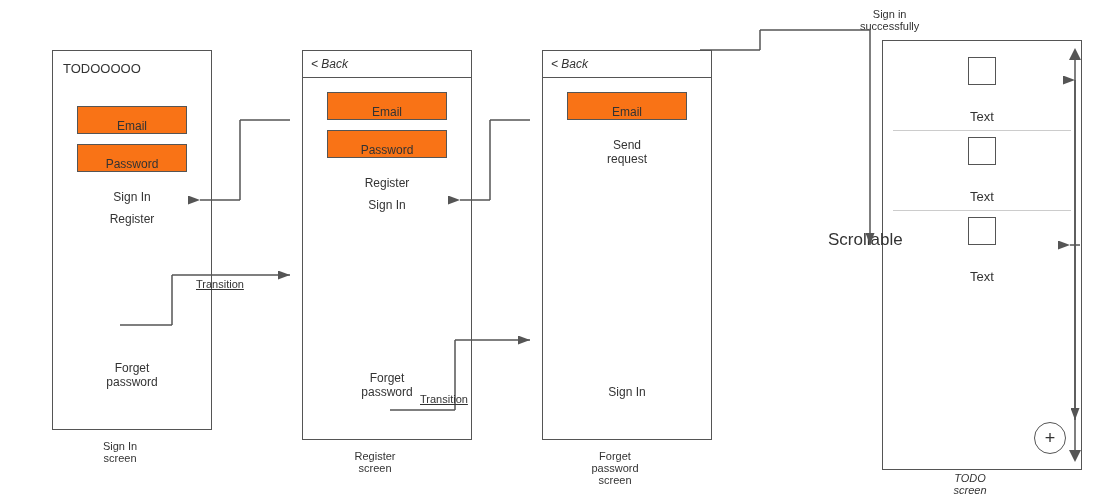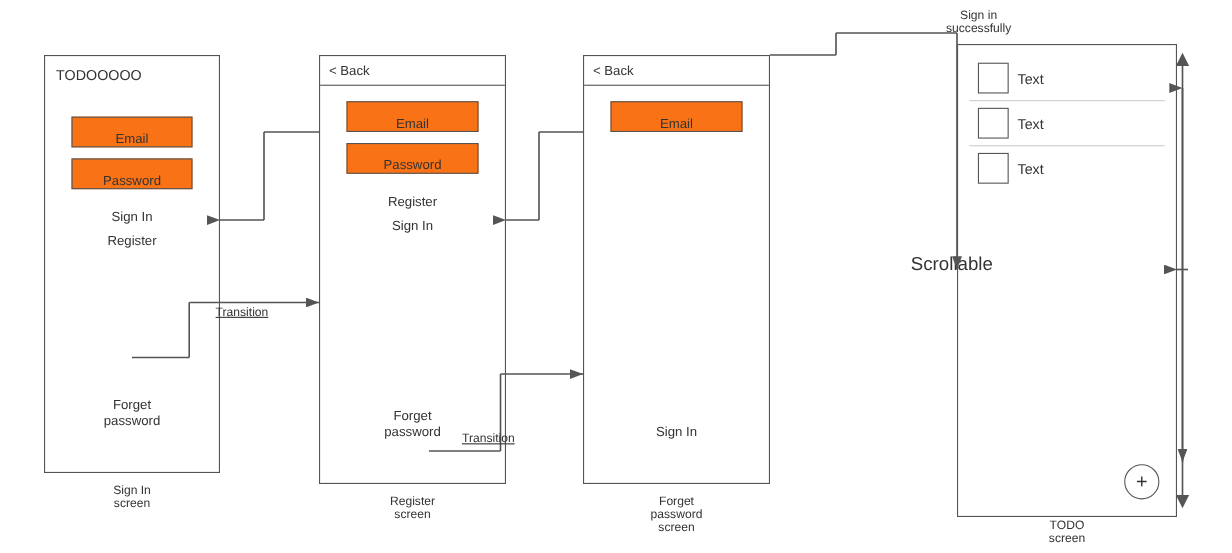--- a/index.html
+++ b/index.html
@@ -18,20 +18,21 @@
       position: relative;
       width: 1120px;
       height: 503px;
     }
 
     
     .screen {
       position: absolute;
       border: 1.5px solid #555;
       background: #fff;
+      margin-left: 12px;
     }
 
     
     .screen-signin {
       left: 40px;
       top: 50px;
       width: 160px;
       height: 380px;
     }
 
@@ -75,28 +76,30 @@
       align-items: flex-end;
       justify-content: center;
       font-size: 12px;
     }
 
     
     .back-bar {
       border-bottom: 1.5px solid #555;
       padding: 6px 8px;
       font-size: 12px;
+      font-style: italic;
     }
 
     
     .todo-item {
       display: flex;
       align-items: center;
-      gap: 8px;
+      gap: 24px;
       padding: 6px 8px;
+      flex-direction: column;
     }
 
     .todo-checkbox {
       width: 28px;
       height: 28px;
       border: 1.5px solid #555;
       flex-shrink: 0;
     }
 
     .todo-text {
@@ -204,20 +207,22 @@
   </div>
   <div class="screen-label" style="left:295px; top:450px; width:160px; text-align:center; white-space:pre-line;">Register
 screen</div>
 
   <div class="screen screen-forget">
     <div class="back-bar">&lt; Back</div>
     <div style="padding: 14px 10px 0 10px;">
       <div class="input-field" style="width:120px; height:28px; margin: 0 auto 18px auto;">
         <span>Email</span>
       </div>
+      <div style="text-align:center; margin-bottom: 8px; white-space:pre-line;">Send
+request</div>
     </div>
     <div style="position:absolute; bottom:40px; left:0; right:0; text-align:center;">
       <div style="font-size:12px;">Sign In</div>
     </div>
   </div>
   <div class="screen-label" style="left:535px; top:450px; width:160px; text-align:center; white-space:pre-line;">Forget
 password
 screen</div>
 
   <div class="screen screen-todo">
@@ -239,21 +244,21 @@
       <div class="todo-item">
         <div class="todo-checkbox"></div>
         <span class="todo-text">Text</span>
       </div>
     </div>
 
     <div class="plus-btn" style="bottom: 15px; right: 15px;">
       <span>+</span>
     </div>
   </div>
-  <div class="screen-label" style="left:900px; top:472px; width:140px; text-align:center; white-space:pre-line;">TODO
+  <div class="screen-label" style="left:900px; top:472px; width:140px; text-align:center; white-space:pre-line;font-style:italic;">TODO
 screen</div>
 
   <div class="sign-in-successfully-label" style="left: 860px; top: 8px; white-space:pre-line;">Sign in
 successfully</div>
 
   <div class="scrollable-label" style="left: 828px; top: 230px;">Scrollable</div>
 
   <svg class="arrows-svg" xmlns="http://www.w3.org/2000/svg">
     <defs>
       <marker id="arrowhead" markerWidth="8" markerHeight="6" refX="8" refY="3" orient="auto">

